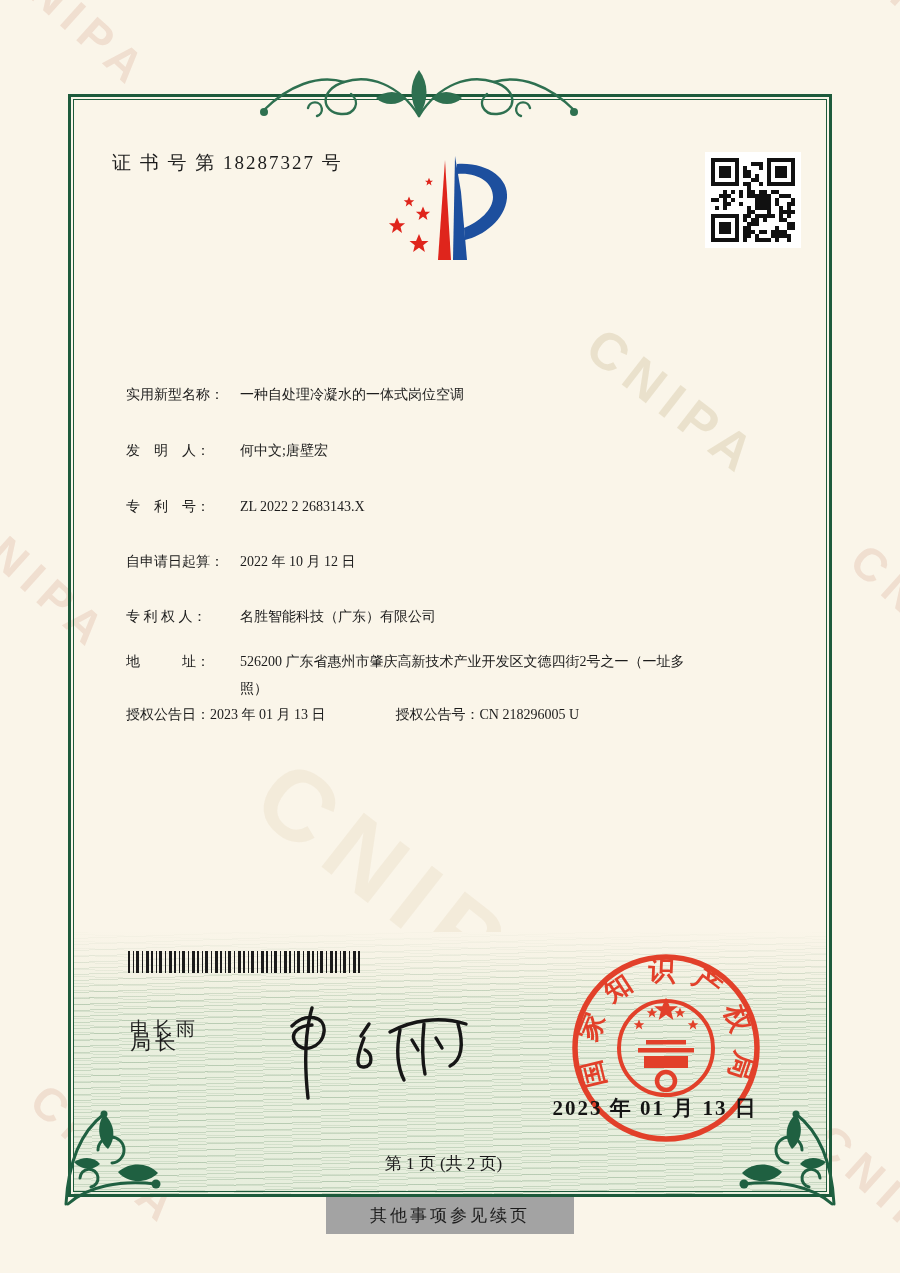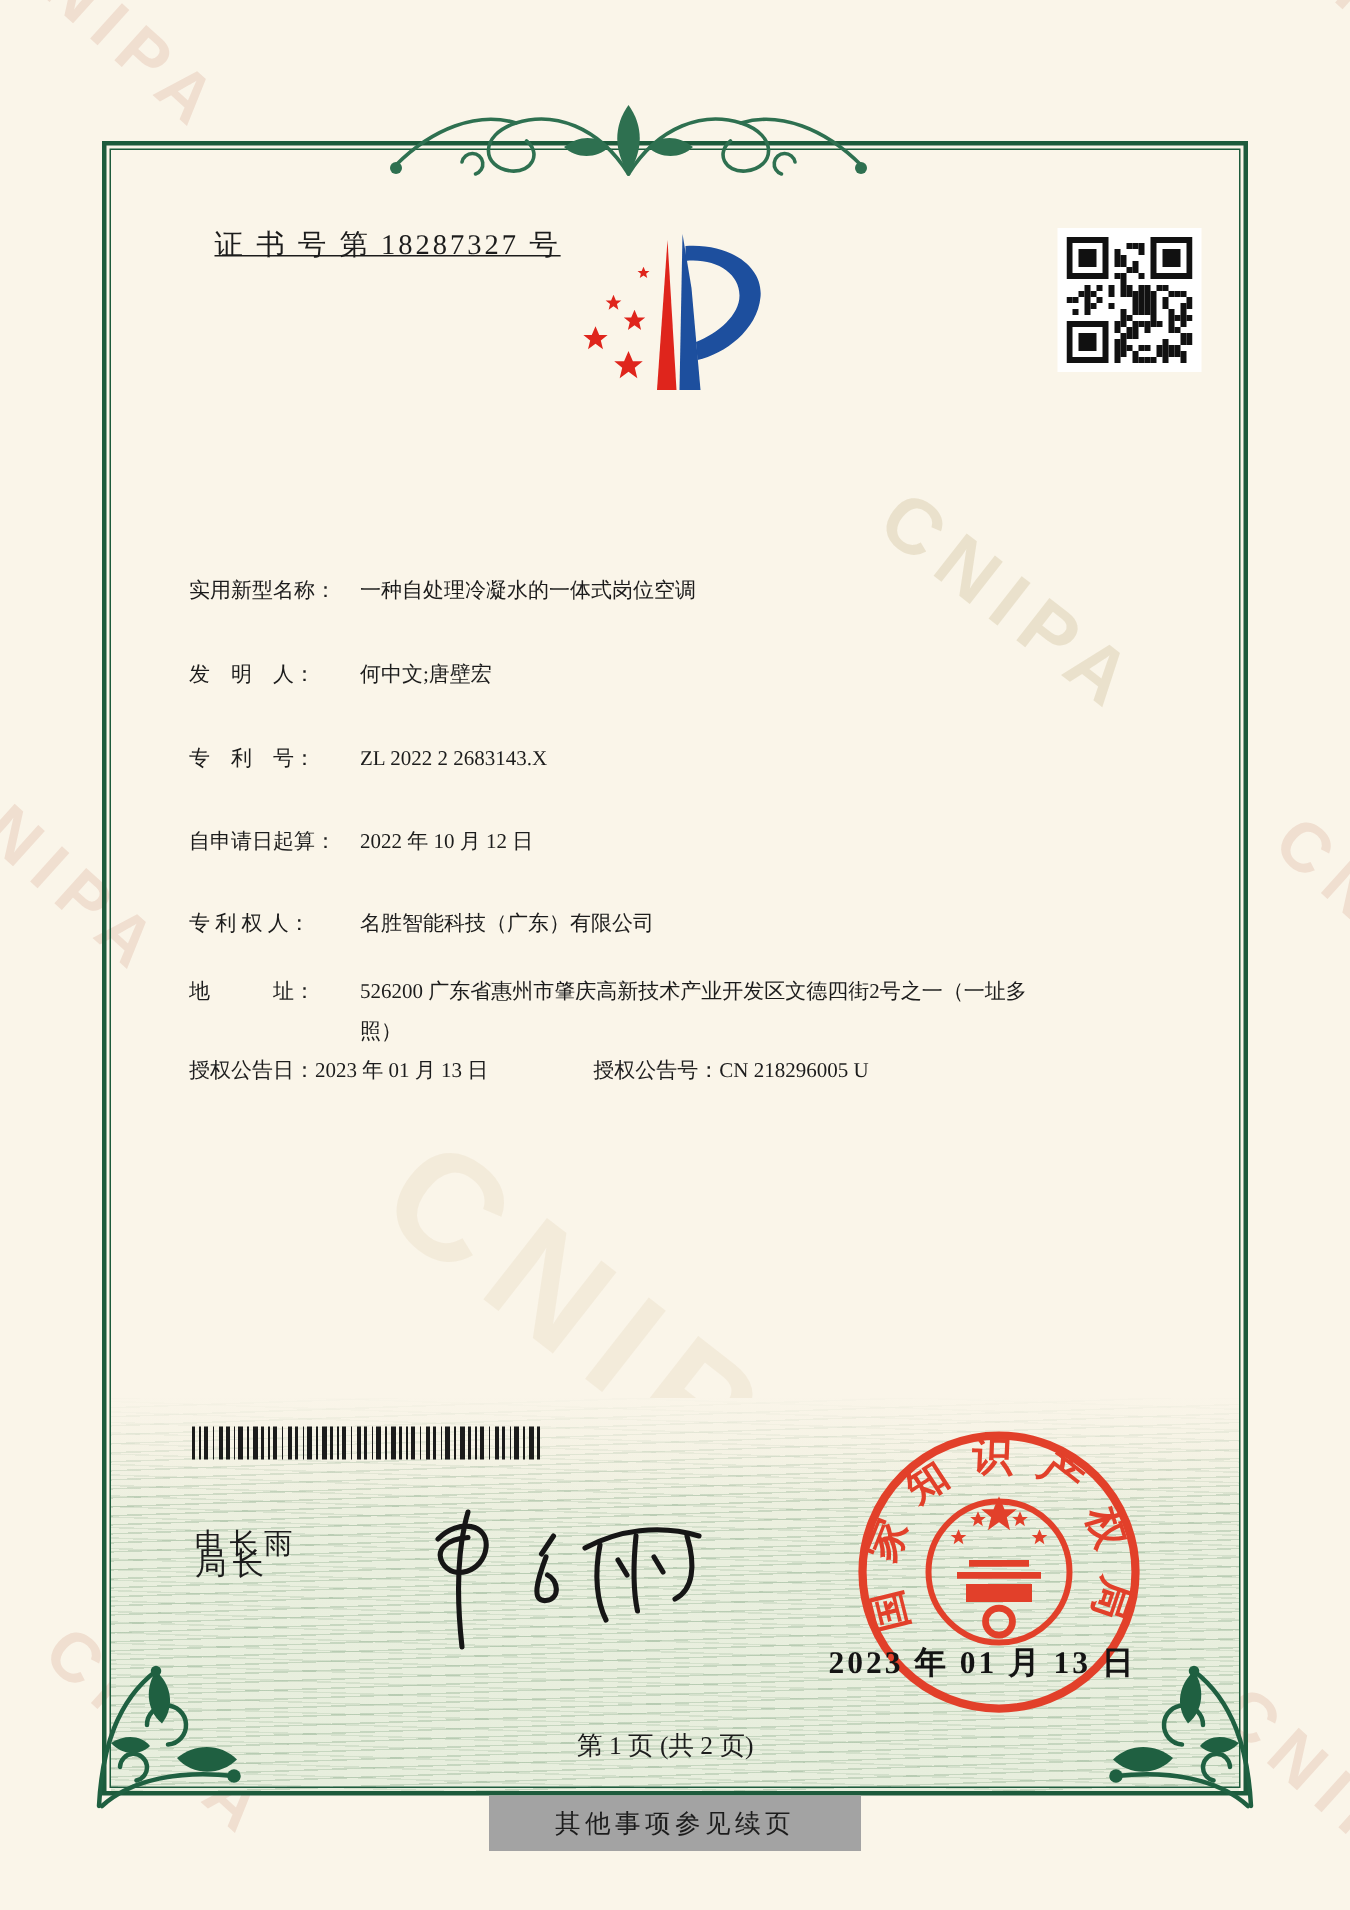--- a/index.html
+++ b/index.html
@@ -24,21 +24,21 @@
   
   .guilloche{position:absolute;left:74px;top:932px;width:752px;height:262px;
     background:
       linear-gradient(rgba(250,245,233,0.95), rgba(250,245,233,0) 70px),
       repeating-linear-gradient(178deg, rgba(120,158,122,0.30) 0 1px, rgba(255,255,255,0) 1px 6px),
       repeating-linear-gradient(182deg, rgba(120,158,122,0.18) 0 1px, rgba(255,255,255,0) 1px 7px),
       linear-gradient(#f3f1e2, #e9efde 40%, #e7eedd);}
 
   .ornament{position:absolute;pointer-events:none;}
 
-  .certno{position:absolute;left:143px;top:150px;font-size:19px;letter-spacing:2px;text-decoration:underline;}
+  .certno{position:absolute;left:112px;top:150px;font-size:19px;letter-spacing:2px;}
   .qr{position:absolute;left:705px;top:152px;width:96px;height:96px;background:#fff;
       display:flex;align-items:center;justify-content:center;}
   .logo{position:absolute;left:383px;top:152px;}
   .title{position:absolute;left:0;right:0;top:264px;text-align:center;
          font-size:43px;font-weight:bold;letter-spacing:11px;}
 
   .fields{position:absolute;left:0;top:0;width:100%;}
   .frow{position:absolute;left:126px;font-size:14px;line-height:27px;white-space:nowrap;}
   .flabel{display:inline-block;min-width:114px;vertical-align:top;}
   .fvalue{vertical-align:top;}

